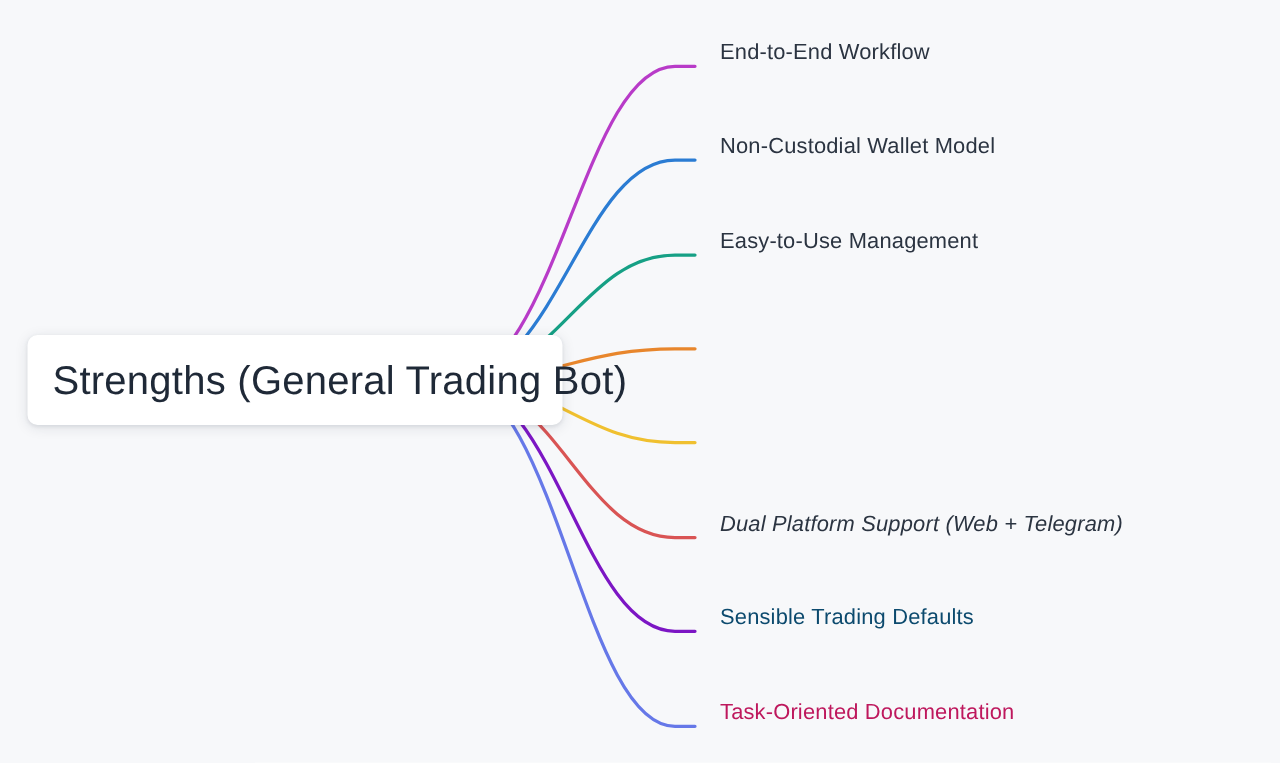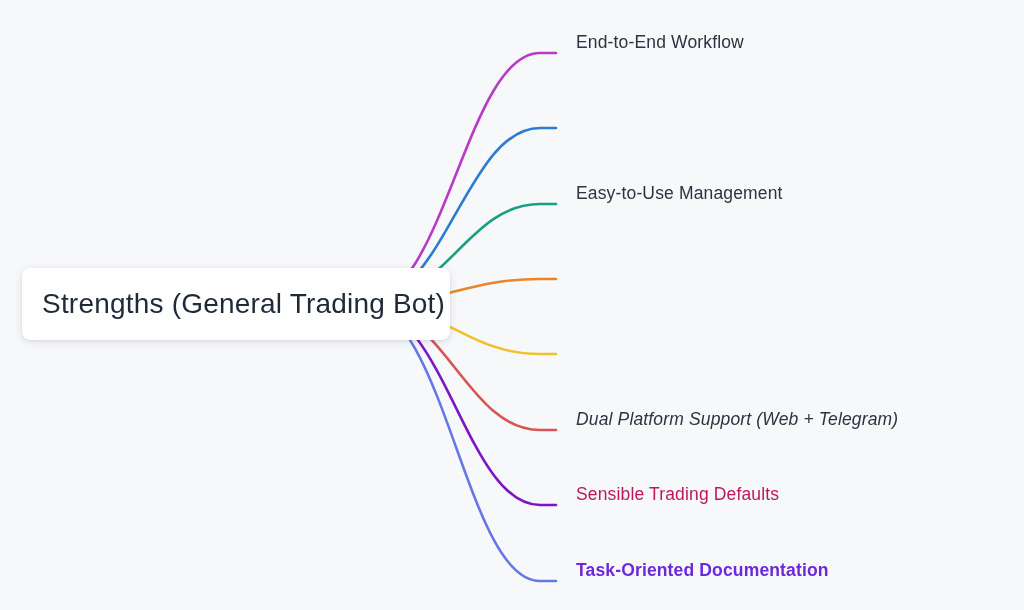--- a/index.html
+++ b/index.html
@@ -28,21 +28,21 @@
     width: 428px;
     height: 72px;
     border-radius: 8px;
     box-shadow: 0 2px 10px rgba(30, 40, 60, 0.10), 0 1px 3px rgba(30, 40, 60, 0.08);
     display: flex;
     align-items: center;
     padding-left: 20px;
     z-index: 2;
   }
   .root-node span {
-    font-size: 28px;
+    font-size: 32px;
     font-weight: 400;
     letter-spacing: 0.2px;
     white-space: nowrap;
   }
   .branch-labels {
     position: absolute;
     left: 16px;
     top: 0;
     width: 1024px;
     height: 518px;
@@ -74,19 +74,20 @@
       <path d="M 362 304 C 445 304, 466 505, 540 505 L 556 505" fill="none" stroke="#7c16c4" stroke-width="2.6" stroke-linecap="round"></path>
       <path d="M 362 304 C 445 304, 466 581, 540 581 L 556 581" fill="none" stroke="#6678e8" stroke-width="2.6" stroke-linecap="round"></path>
     </svg>
 
   <div class="root-node" style="background: rgb(255, 255, 255); color: rgb(31, 41, 55);">
     <span>Strengths (General Trading Bot)</span>
   </div>
 
   <div class="branch-labels">
       <div class="branch-label" style="top: 42px; left: 560px; color: rgb(43, 52, 65);">End-to-End Workflow</div>
+      <div class="branch-label" style="top: 117px; left: 560px; color: rgb(43, 52, 65);">Non-Custodial Wallet Model</div>
       <div class="branch-label" style="top: 193px; left: 560px; color: rgb(43, 52, 65);">Easy-to-Use Management</div>
       <div class="branch-label" style="top: 419px; left: 560px; color: rgb(43, 52, 65); font-style: italic;">Dual Platform Support (Web + Telegram)</div>
-      <div class="branch-label" style="top: 494px; left: 560px; color: #be185d;">Sensible Trading Defaults</div>
-      <div class="branch-label" style="top: 570px; left: 560px; color: #6d28d9; font-weight: bold;">Task-Oriented Documentation</div>
+      <div class="branch-label" style="top: 494px; left: 560px; color: #0c4a6e;">Sensible Trading Defaults</div>
+      <div class="branch-label" style="top: 570px; left: 560px; color: #be185d;">Task-Oriented Documentation</div>
     </div>
 
 </div>
 
 </body></html>

